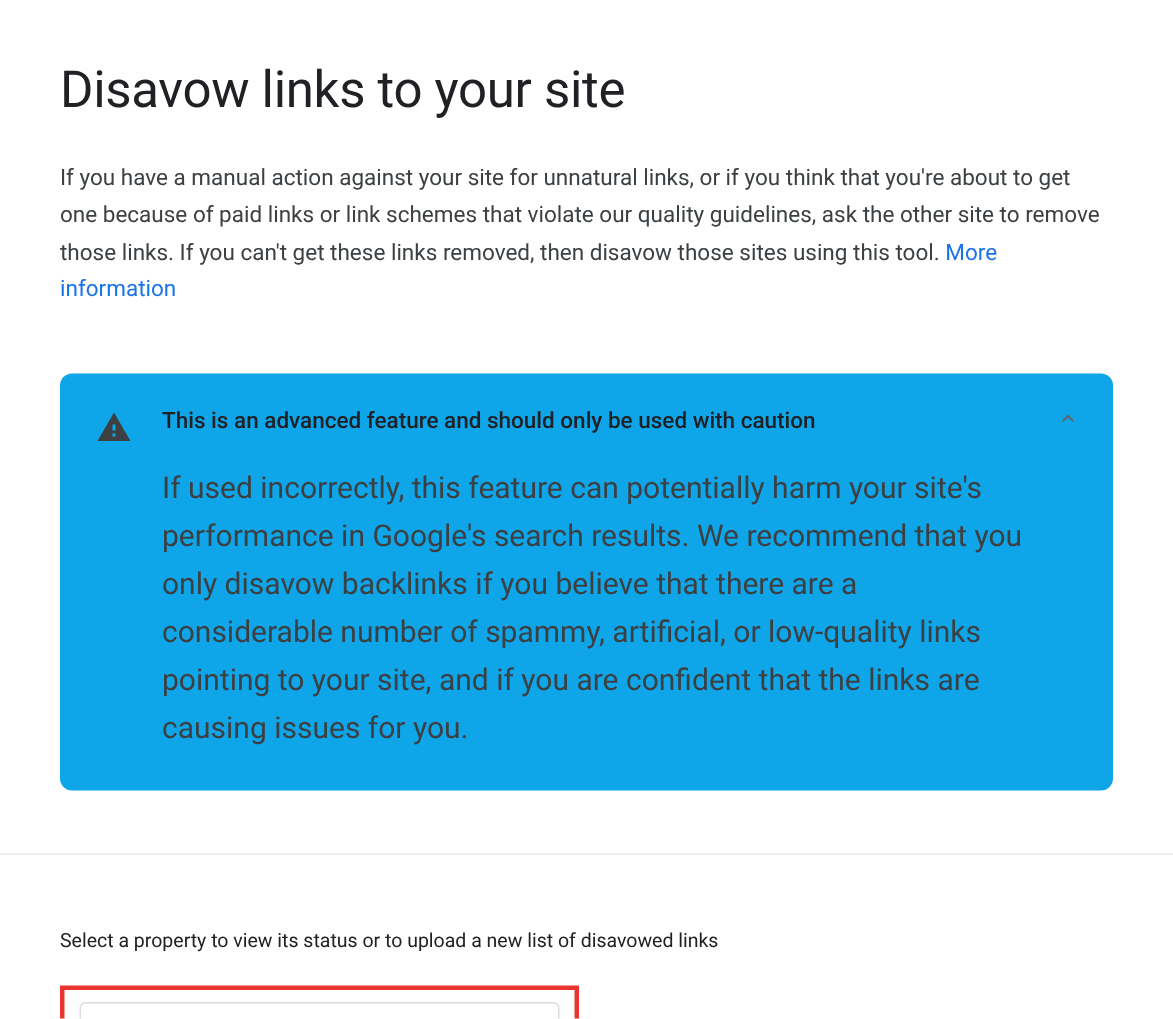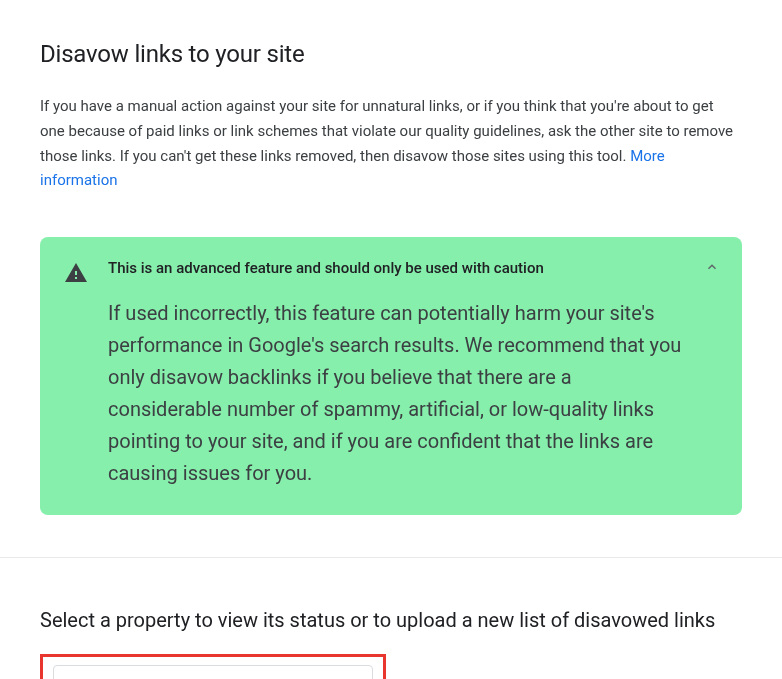--- a/index.html
+++ b/index.html
@@ -7,38 +7,38 @@
       font-family: 'Google Sans', Roboto, Arial, sans-serif;
       background: #fff;
       color: #202124;
       width: 782px;
       height: 679px;
     }
     .container {
       padding: 40px 40px 0 40px;
     }
     .page-title {
-      font-size: 24px;
+      font-size: 34px;
       font-weight: 400;
       color: #202124;
       margin-bottom: 26px;
       letter-spacing: -0.2px;
     }
     .intro-text {
       font-size: 15px;
       line-height: 1.65;
       color: #3c4043;
       margin-bottom: 44px;
     }
     .link {
       color: #1a73e8;
       text-decoration: none;
     }
     .warning-box {
-      background: #86efac;
+      background: #0ea5e9;
       border-radius: 8px;
       padding: 22px 24px 26px 24px;
       display: flex;
       gap: 20px;
       position: relative;
     }
     .warning-icon-wrap {
       flex: 0 0 auto;
       padding-top: 2px;
     }
@@ -80,21 +80,21 @@
       border: none;
       border-top: 1px solid #e8eaed;
       margin-top: 42px;
       margin-left: -40px;
       margin-right: -40px;
     }
     .lower-section {
       padding: 50px 40px 40px 40px;
     }
     .select-label {
-      font-size: 20px;
+      font-size: 13px;
       color: #202124;
       margin-bottom: 22px;
     }
     .highlight-frame {
       border: 3px solid #e8352d;
       padding: 8px 10px;
       display: inline-block;
     }
     .property-select {
       width: 320px;

